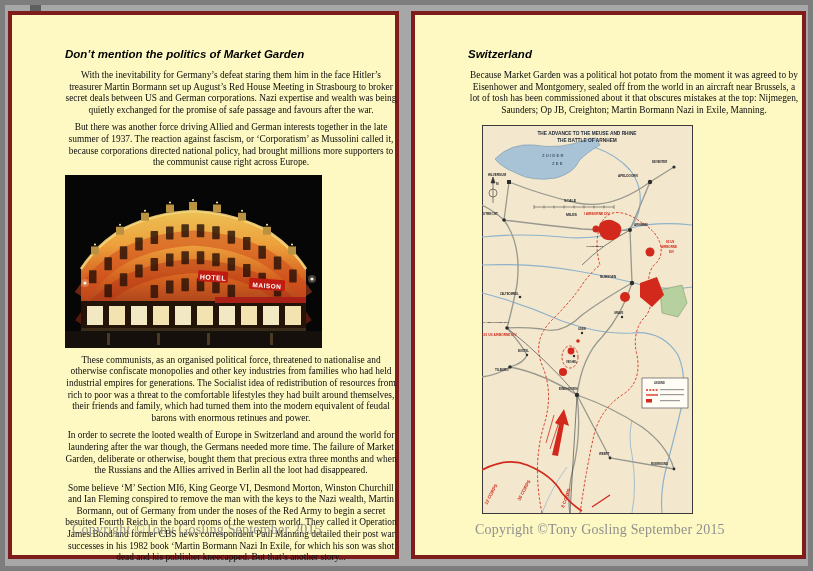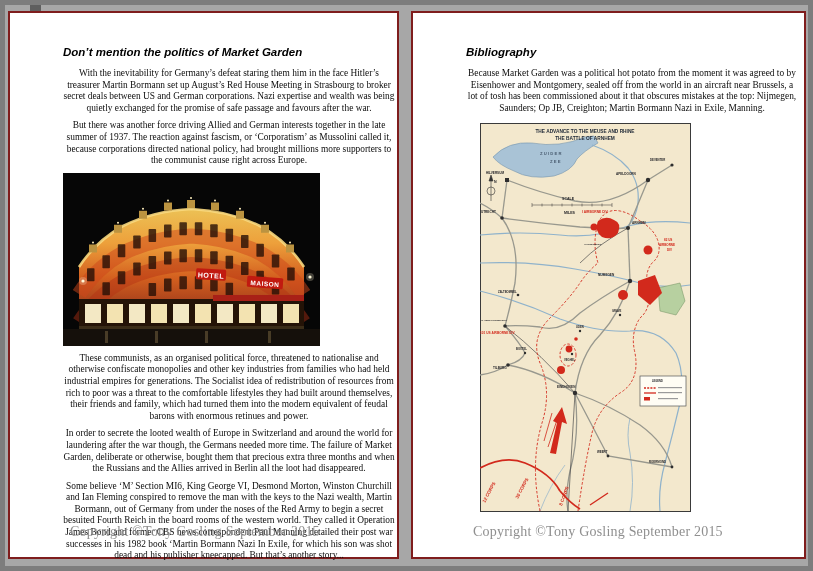--- a/index.html
+++ b/index.html
@@ -1,20 +1,20 @@
 <!DOCTYPE html>
 <html><head>
 <meta charset="utf-8">
 <style>
   html,body{margin:0;padding:0;background:#8f8f8f;}
   #screen{position:relative;width:813px;height:571px;background:#a7a7a7;
           border:5px solid #7d7d7d;box-sizing:border-box;overflow:hidden;
           font-family:"Liberation Serif",serif;}
   #top-notch{position:absolute;top:-5px;left:25px;width:11px;height:12px;background:#5f5f5f;}
-  .page{position:absolute;top:6px;height:548px;background:#ffffff;border:2px solid #7f1d1d;box-sizing:border-box;}
+  .page{position:absolute;top:6px;height:548px;background:#fef9c3;border:4px solid #7f1d1d;box-sizing:border-box;}
   #page1{left:3px;width:391px;}
   #page2{left:406px;width:395px;}
   .page-body{position:absolute;inset:0;padding:33px 5px 0 53px;box-sizing:border-box;}
   h1.doc-heading{font-family:"Liberation Sans",sans-serif;font-style:italic;font-weight:700;
       font-size:11.5px;margin:0 0 10px 0;color:#000;}
   p.doc-par{font-size:9.4px;line-height:11.6px;margin:0 0 6px 0;width:332px;color:#0d0d0d;text-align:center;}
   .miss{text-decoration-style:wavy;text-decoration-color:#e00000;
         text-decoration-thickness:1px;text-underline-offset:1px;}
   .photo-wrap{width:257px;height:173px;margin:3px 0 7px 0;}
   .map-wrap{width:211px;height:389px;margin:9px 0 0 14px;}
@@ -145,21 +145,21 @@
 
       <p class="doc-par">These communists, as an organised political force, threatened to nationalise and otherwise confiscate monopolies and other key industries from families who had held industrial empires for generations. The Socialist idea of redistribution of resources from rich to poor was a threat to the comfortable lifestyles they had built around themselves, their friends and family, which had turned them into the modern equivalent of feudal barons with enormous retinues and power.</p>
       <p class="doc-par">In order to secrete the looted wealth of Europe in Switzerland and around the world for laundering after the war though, the Germans needed more time. The failure of Market Garden, deliberate or otherwise, bought them that precious extra three months and when the Russians and the Allies arrived in Berlin all the loot had disappeared.</p>
       <p class="doc-par"><span>Some believe ‘M’ Section MI6, King George VI, Desmond Morton, Winston Churchill and Ian Fleming conspired to remove the man with the keys to the Nazi wealth, Martin Bormann, out of Germany from under the noses of the Red Army to begin a secret </span><span class="miss">besuited</span><span> Fourth Reich in the board rooms of the western world. They called it Operation James Bond and former CBS news correspondent Paul Manning detailed their post war successes in his 1982 book ‘Martin Bormann Nazi </span><span class="miss">In</span><span> Exile, for which his son was shot dead and his publisher kneecapped. But that’s another story...</span></p>
     </div>
     <div class="page-footer">Copyright ©Tony Gosling September 2015</div>
   </div>
 
   <div class="page" id="page2">
     <div class="page-body">
-      <h1 class="doc-heading">Bibliography</h1>
+      <h1 class="doc-heading">Switzerland</h1>
       <p class="doc-par"><span>Because Market Garden was a political hot potato from the moment it was agreed to by Eisenhower and Montgomery, sealed off from the world in an aircraft near Brussels, a lot of </span><span class="miss">tosh</span><span> has been commissioned about it that obscures mistakes at the top: Nijmegen, Saunders; Op JB, Creighton; Martin Bormann Nazi in Exile, Manning.</span></p>
 
       <div class="map-wrap">
         <svg viewBox="0 0 211 389" width="211" height="389">
           <rect x="0.5" y="0.5" width="210" height="388" fill="#f3e8cd" stroke="#3a3a3a" stroke-width="1"></rect>
 
           <path d="M13,34 Q28,18 52,20 Q80,25 105,14 L114,13 L118,20 Q104,28 97,36 Q92,48 74,53 Q50,57 34,48 Q19,42 13,34 Z" fill="#a9c3d6" stroke="#7795ad" stroke-width="0.6"></path>
 
           <g fill="none" stroke="#8fb2cb" stroke-width="1.2">
             <path d="M112,22 Q135,30 148,45 Q160,60 158,80 Q156,95 148,103"></path>

